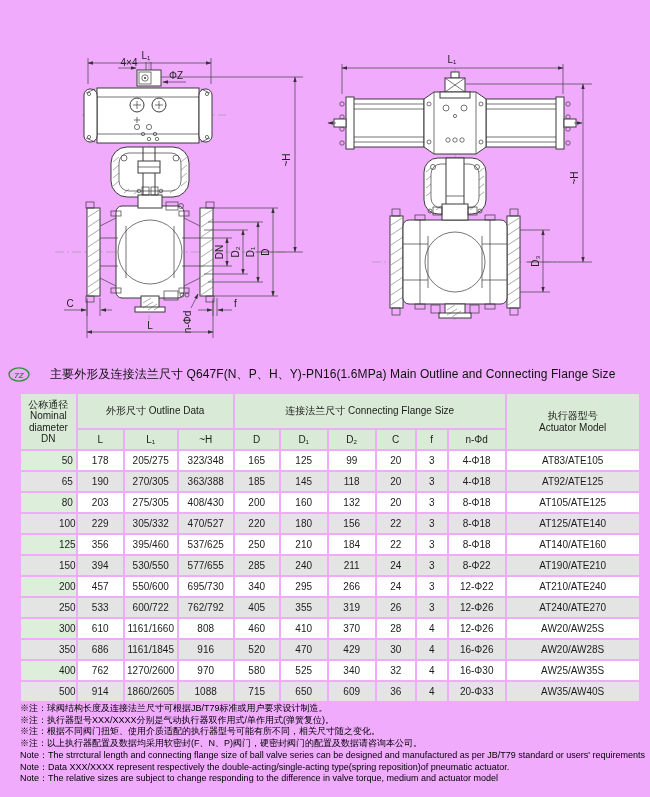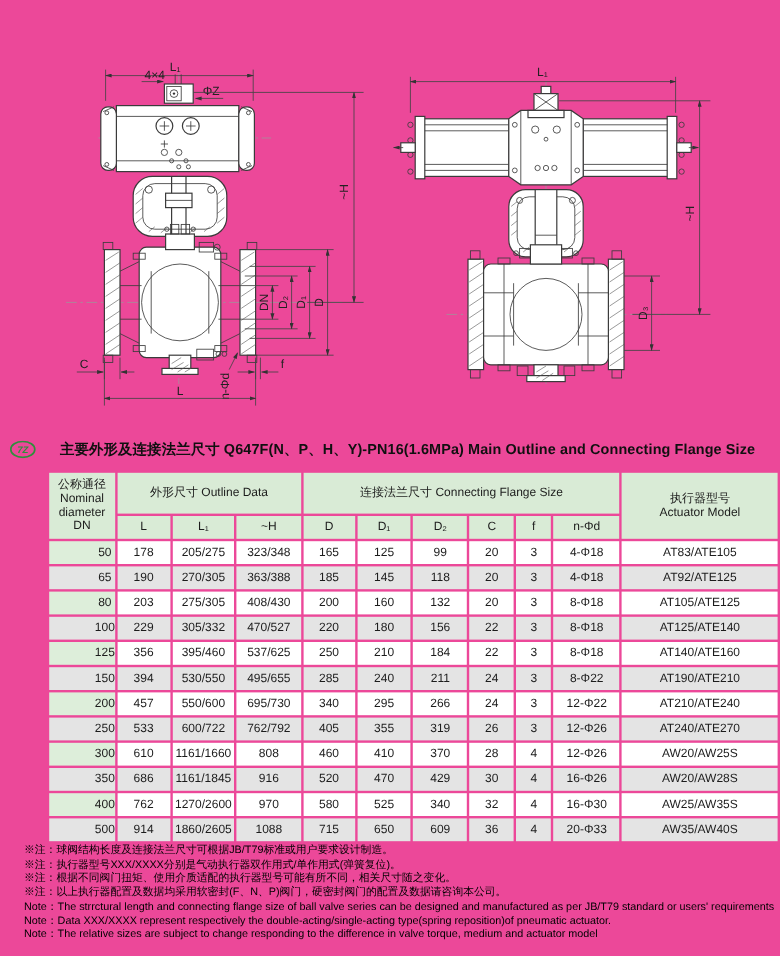--- a/index.html
+++ b/index.html
@@ -1,23 +1,23 @@
 <!DOCTYPE html>
 <html><head>
 <meta charset="utf-8">
 <style>
   html,body{margin:0;padding:0;background:#fff;}
-  .page{position:relative;width:650px;height:797px;background:#ec4899;
+  .page{position:relative;width:650px;height:797px;background:#f0abfc;
         font-family:"Liberation Sans",sans-serif;overflow:hidden;}
   .drawings{position:absolute;top:0;left:0;}
   svg text{font-family:"Liberation Sans",sans-serif;}
   .title-row{position:absolute;top:366px;left:8px;display:flex;align-items:center;gap:20px;white-space:nowrap;}
-  .title-text{font-size:12px;font-weight:bold;color:#101010;letter-spacing:0.1px;}
+  .title-text{font-size:12px;font-weight:normal;color:#101010;letter-spacing:0.1px;}
   table.spec{position:absolute;top:392px;left:19px;border-collapse:separate;border-spacing:2px;
-             table-layout:fixed;margin-left:20px;}
+             table-layout:fixed;}
   table.spec th{background:#d9ebd6;font-weight:normal;font-size:10px;color:#1c1c1c;
                 line-height:11.5px;padding:2px 0;white-space:pre-line;text-align:center;}
   table.spec td{font-size:10px;color:#1c1c1c;text-align:center;height:19px;line-height:19px;
                 padding:0;background:#ffffff;overflow:hidden;white-space:nowrap;}
   table.spec tbody tr:nth-child(even) td{background:#e4e4e4;}
   table.spec tbody td:first-child{background:#ddeeda;padding-left:38px;}
   .th-main{height:30px;}
   .th-sub{height:15px;}
   .notes{position:absolute;left:20px;font-size:9px;line-height:11.5px;color:#000;}
   .notes-cn{top:703px;}
@@ -407,21 +407,21 @@
           <td>184</td>
           <td>22</td>
           <td>3</td>
           <td>8-Φ18</td>
           <td>AT140/ATE160</td>
         </tr>
         <tr>
           <td>150</td>
           <td>394</td>
           <td>530/550</td>
-          <td>495/655</td>
+          <td>577/655</td>
           <td>285</td>
           <td>240</td>
           <td>211</td>
           <td>24</td>
           <td>3</td>
           <td>8-Φ22</td>
           <td>AT190/ATE210</td>
         </tr>
         <tr>
           <td>200</td>

